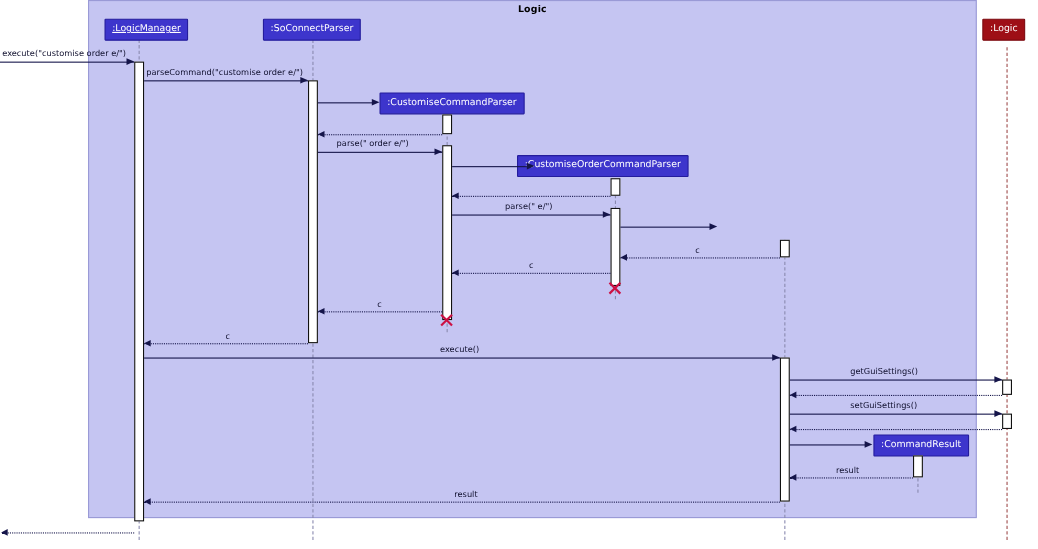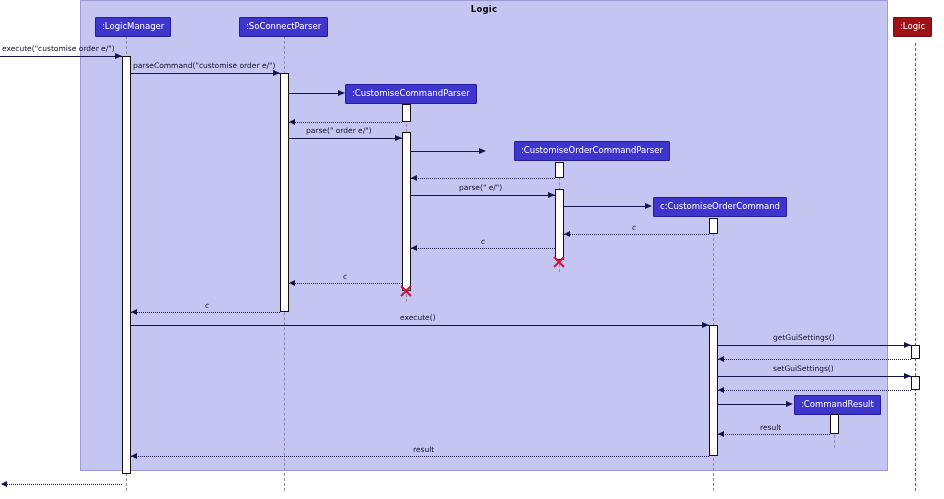--- a/index.html
+++ b/index.html
@@ -61,39 +61,36 @@
 
 
   <div class="lifeline" style="left:126px;top:36px;height:455px;"></div>
   <div class="lifeline" style="left:284px;top:36px;height:455px;"></div>
   <div class="lifeline" style="left:406px;top:104px;height:198px;"></div>
   <div class="lifeline" style="left:559px;top:162px;height:110px;"></div>
   <div class="lifeline" style="left:713px;top:218px;height:273px;"></div>
   <div class="lifeline" style="left:834px;top:414px;height:34px;"></div>
   <div class="lifeline model" style="left:915px;top:43px;height:448px;"></div>
 
-  <div class="pbox" style="left:95px;top:17px;">
+  <div class="pbox" style="left:95px;top:17px;text-decoration:underline;">
     <span>:LogicManager</span>
   </div>
 
   <div class="pbox" style="left:239px;top:17px;">
     <span>:SoConnectParser</span>
   </div>
 
   <div class="pbox" style="left:345px;top:84px;">
     <span>:CustomiseCommandParser</span>
   </div>
 
-  <div class="pbox" style="left:514px;top:141px;">
+  <div class="pbox" style="left:470px;top:141px;">
     <span>:CustomiseOrderCommandParser</span>
   </div>
 
-  <div class="pbox" style="left:653px;top:197px;">
-    <span>c:CustomiseOrderCommand</span>
-  </div>
 
   <div class="pbox" style="left:794px;top:395px;">
     <span>:CommandResult</span>
   </div>
 
   <div class="pbox model" style="left:893px;top:17px;">
     <span>:Logic</span>
   </div>
 
   <div class="act" style="left:122px;top:56px;height:418px;"></div>

